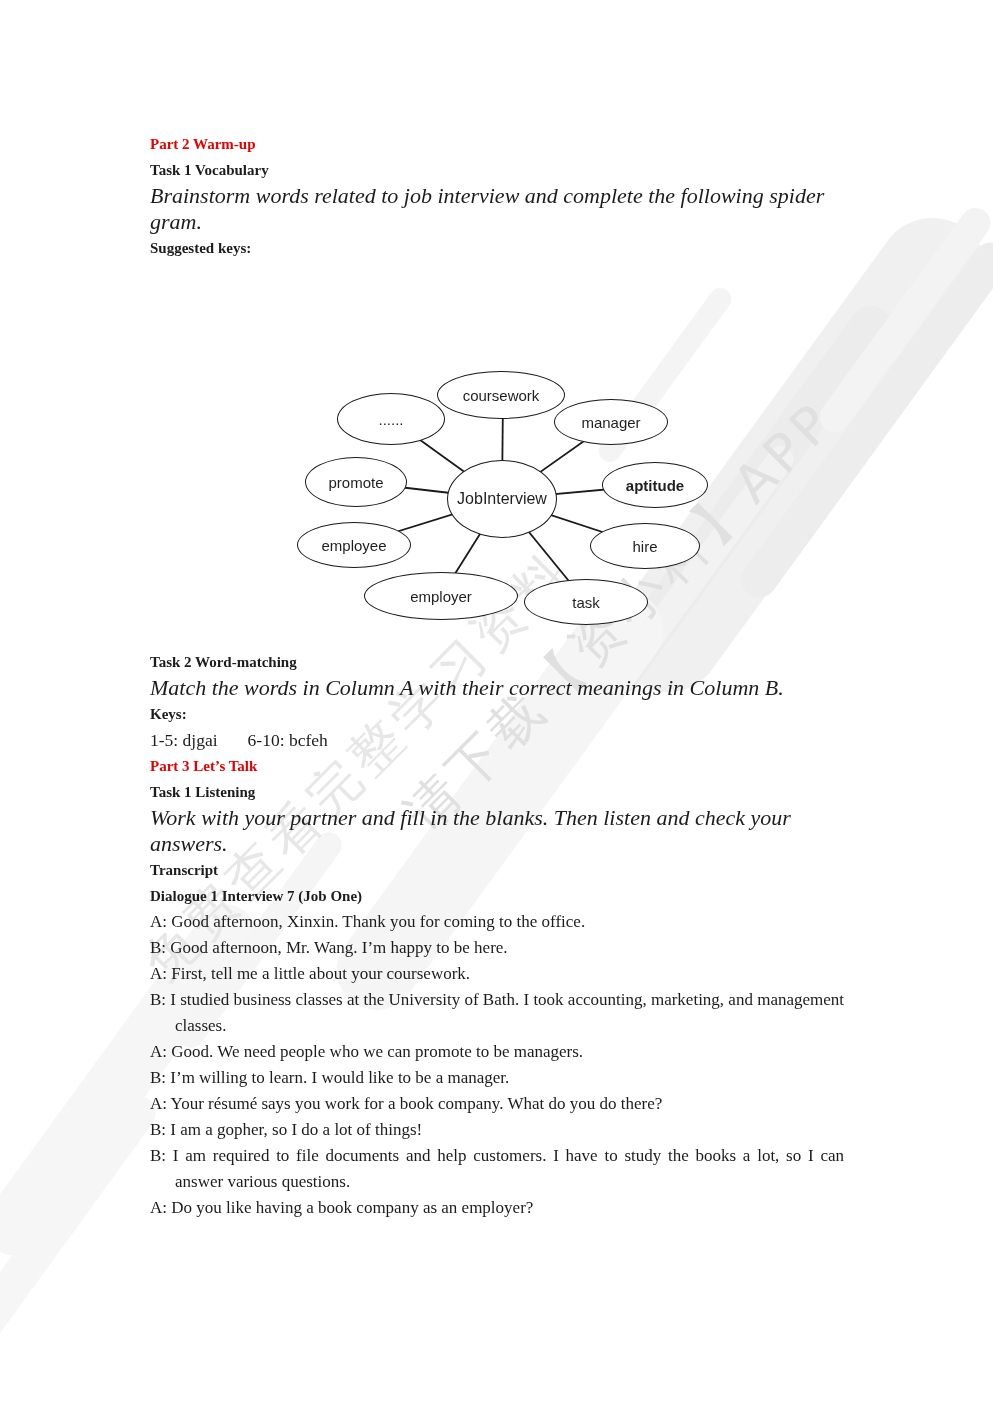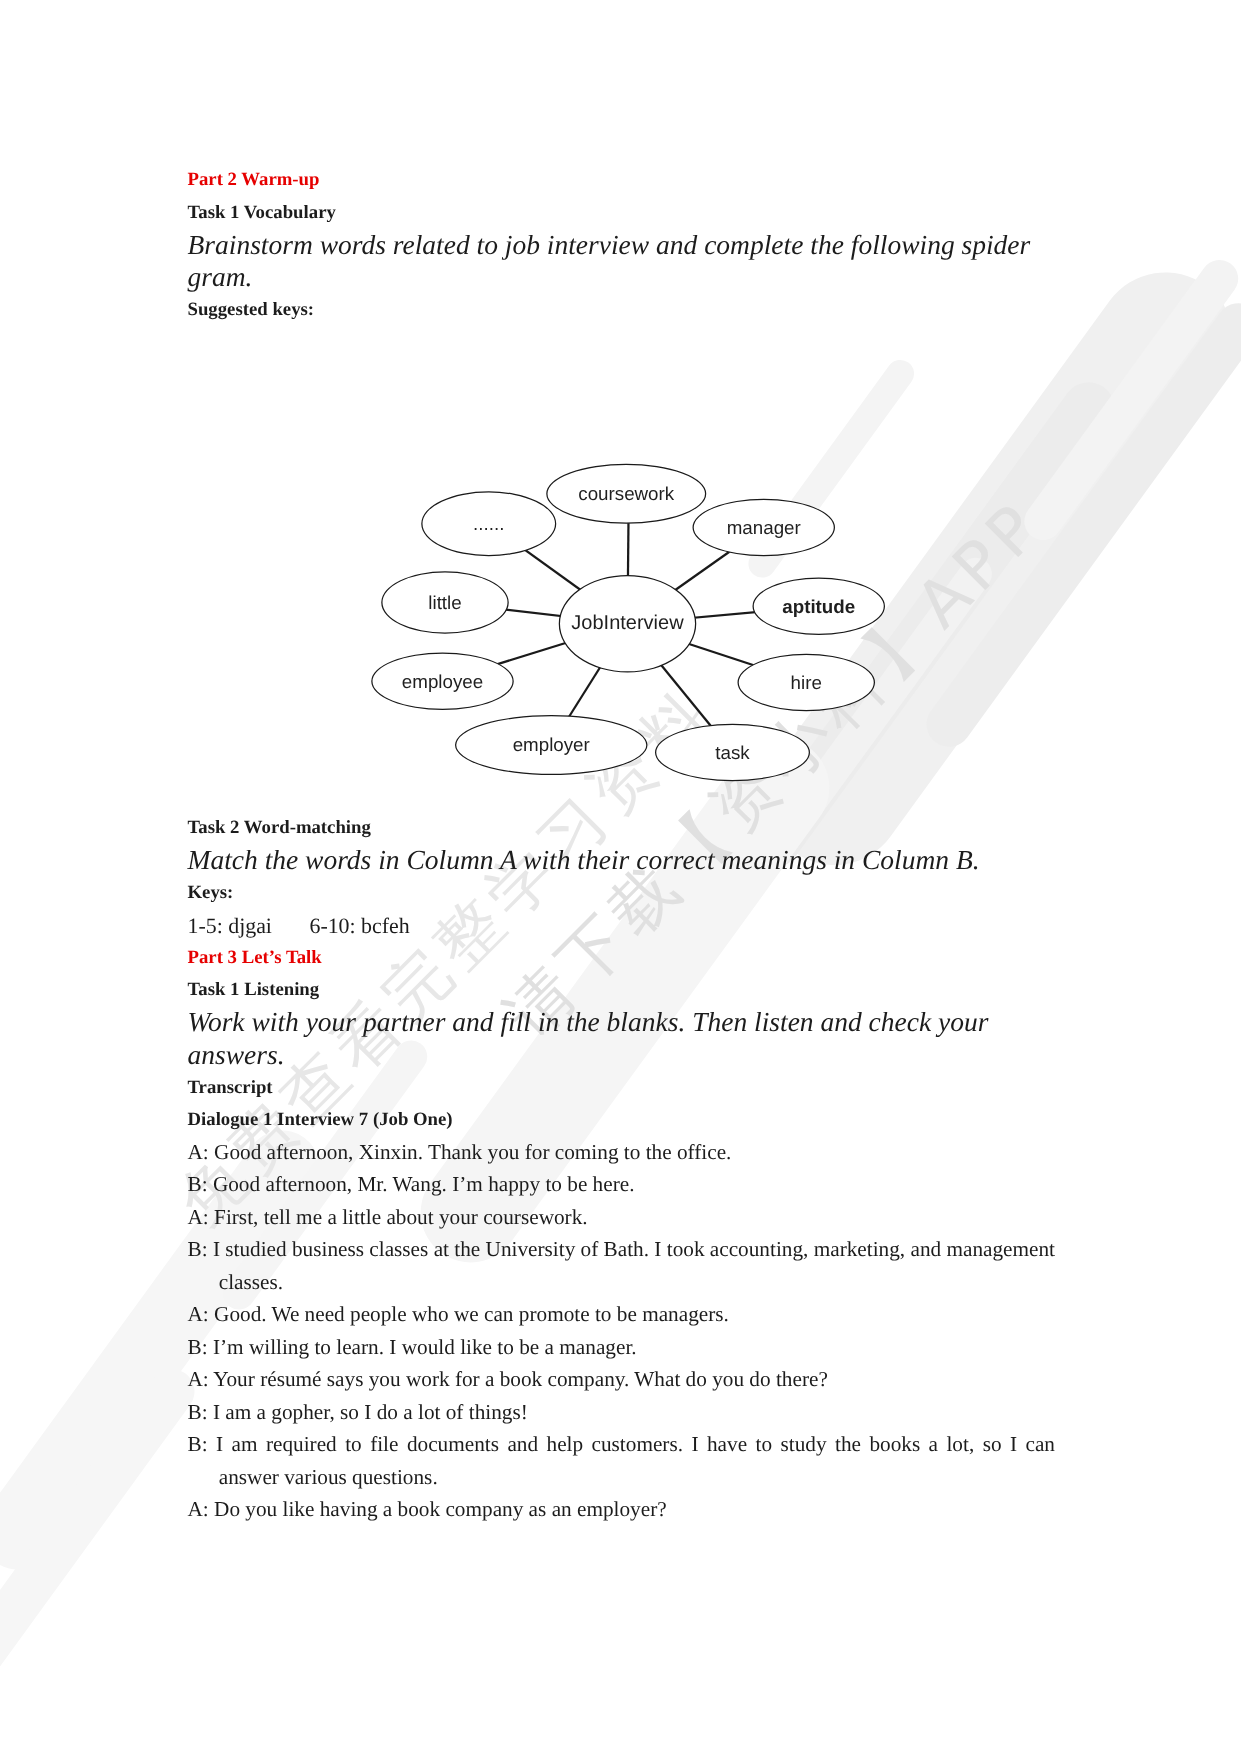--- a/index.html
+++ b/index.html
@@ -107,21 +107,21 @@
       </g>
     </svg>
 
     <div class="node ctr" style="left:167px;top:98px;width:110px;height:78px;">
       <span>Job</span>
       <span>Interview</span>
     </div>
     <div class="node" style="left:57px;top:31px;width:108px;height:52px;">......</div>
     <div class="node" style="left:157px;top:9px;width:128px;height:48px;">coursework</div>
     <div class="node" style="left:274px;top:37px;width:114px;height:46px;">manager</div>
-    <div class="node" style="left:25px;top:95px;width:102px;height:50px;">little</div>
+    <div class="node" style="left:25px;top:95px;width:102px;height:50px;">promote</div>
     <div class="node" style="left:322px;top:100px;width:106px;height:46px;font-weight:bold;">aptitude</div>
     <div class="node" style="left:17px;top:160px;width:114px;height:46px;">employee</div>
     <div class="node" style="left:310px;top:161px;width:110px;height:46px;">hire</div>
     <div class="node" style="left:84px;top:210px;width:154px;height:48px;">employer</div>
     <div class="node" style="left:244px;top:217px;width:124px;height:46px;">task</div>
   </div>
 
 </div>
 
 </body></html>

